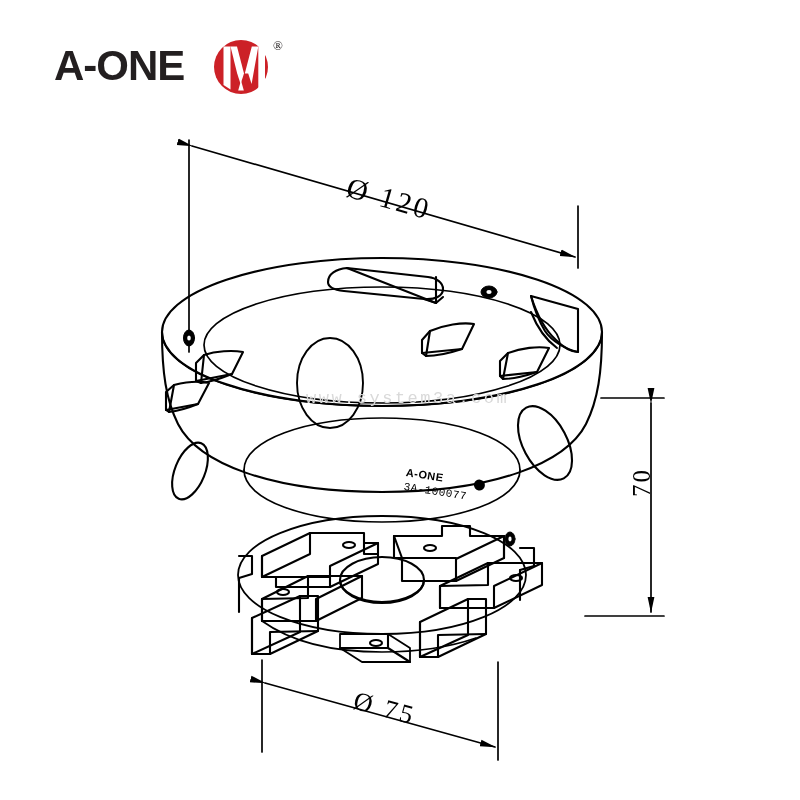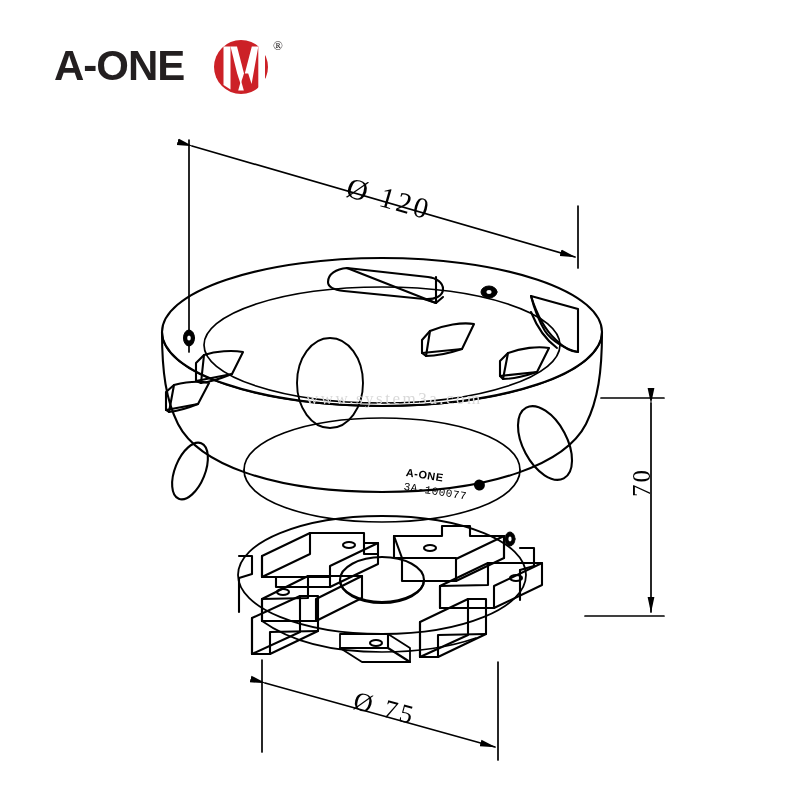--- a/index.html
+++ b/index.html
@@ -63,21 +63,21 @@
     width: 800px;
     height: 800px;
   }
   #drawing svg { display: block; }
 
   
   #watermark {
     position: absolute;
     left: 306px;
     top: 389px;
-    font-family: Liberation Serif, serif;
+    font-family: Liberation Mono, monospace;
     font-size: 17px;
     letter-spacing: 2.5px;
     color: #d9d9d9;
     white-space: nowrap;
     pointer-events: none;
     user-select: none;
   }
 
   
   .dim-label {

